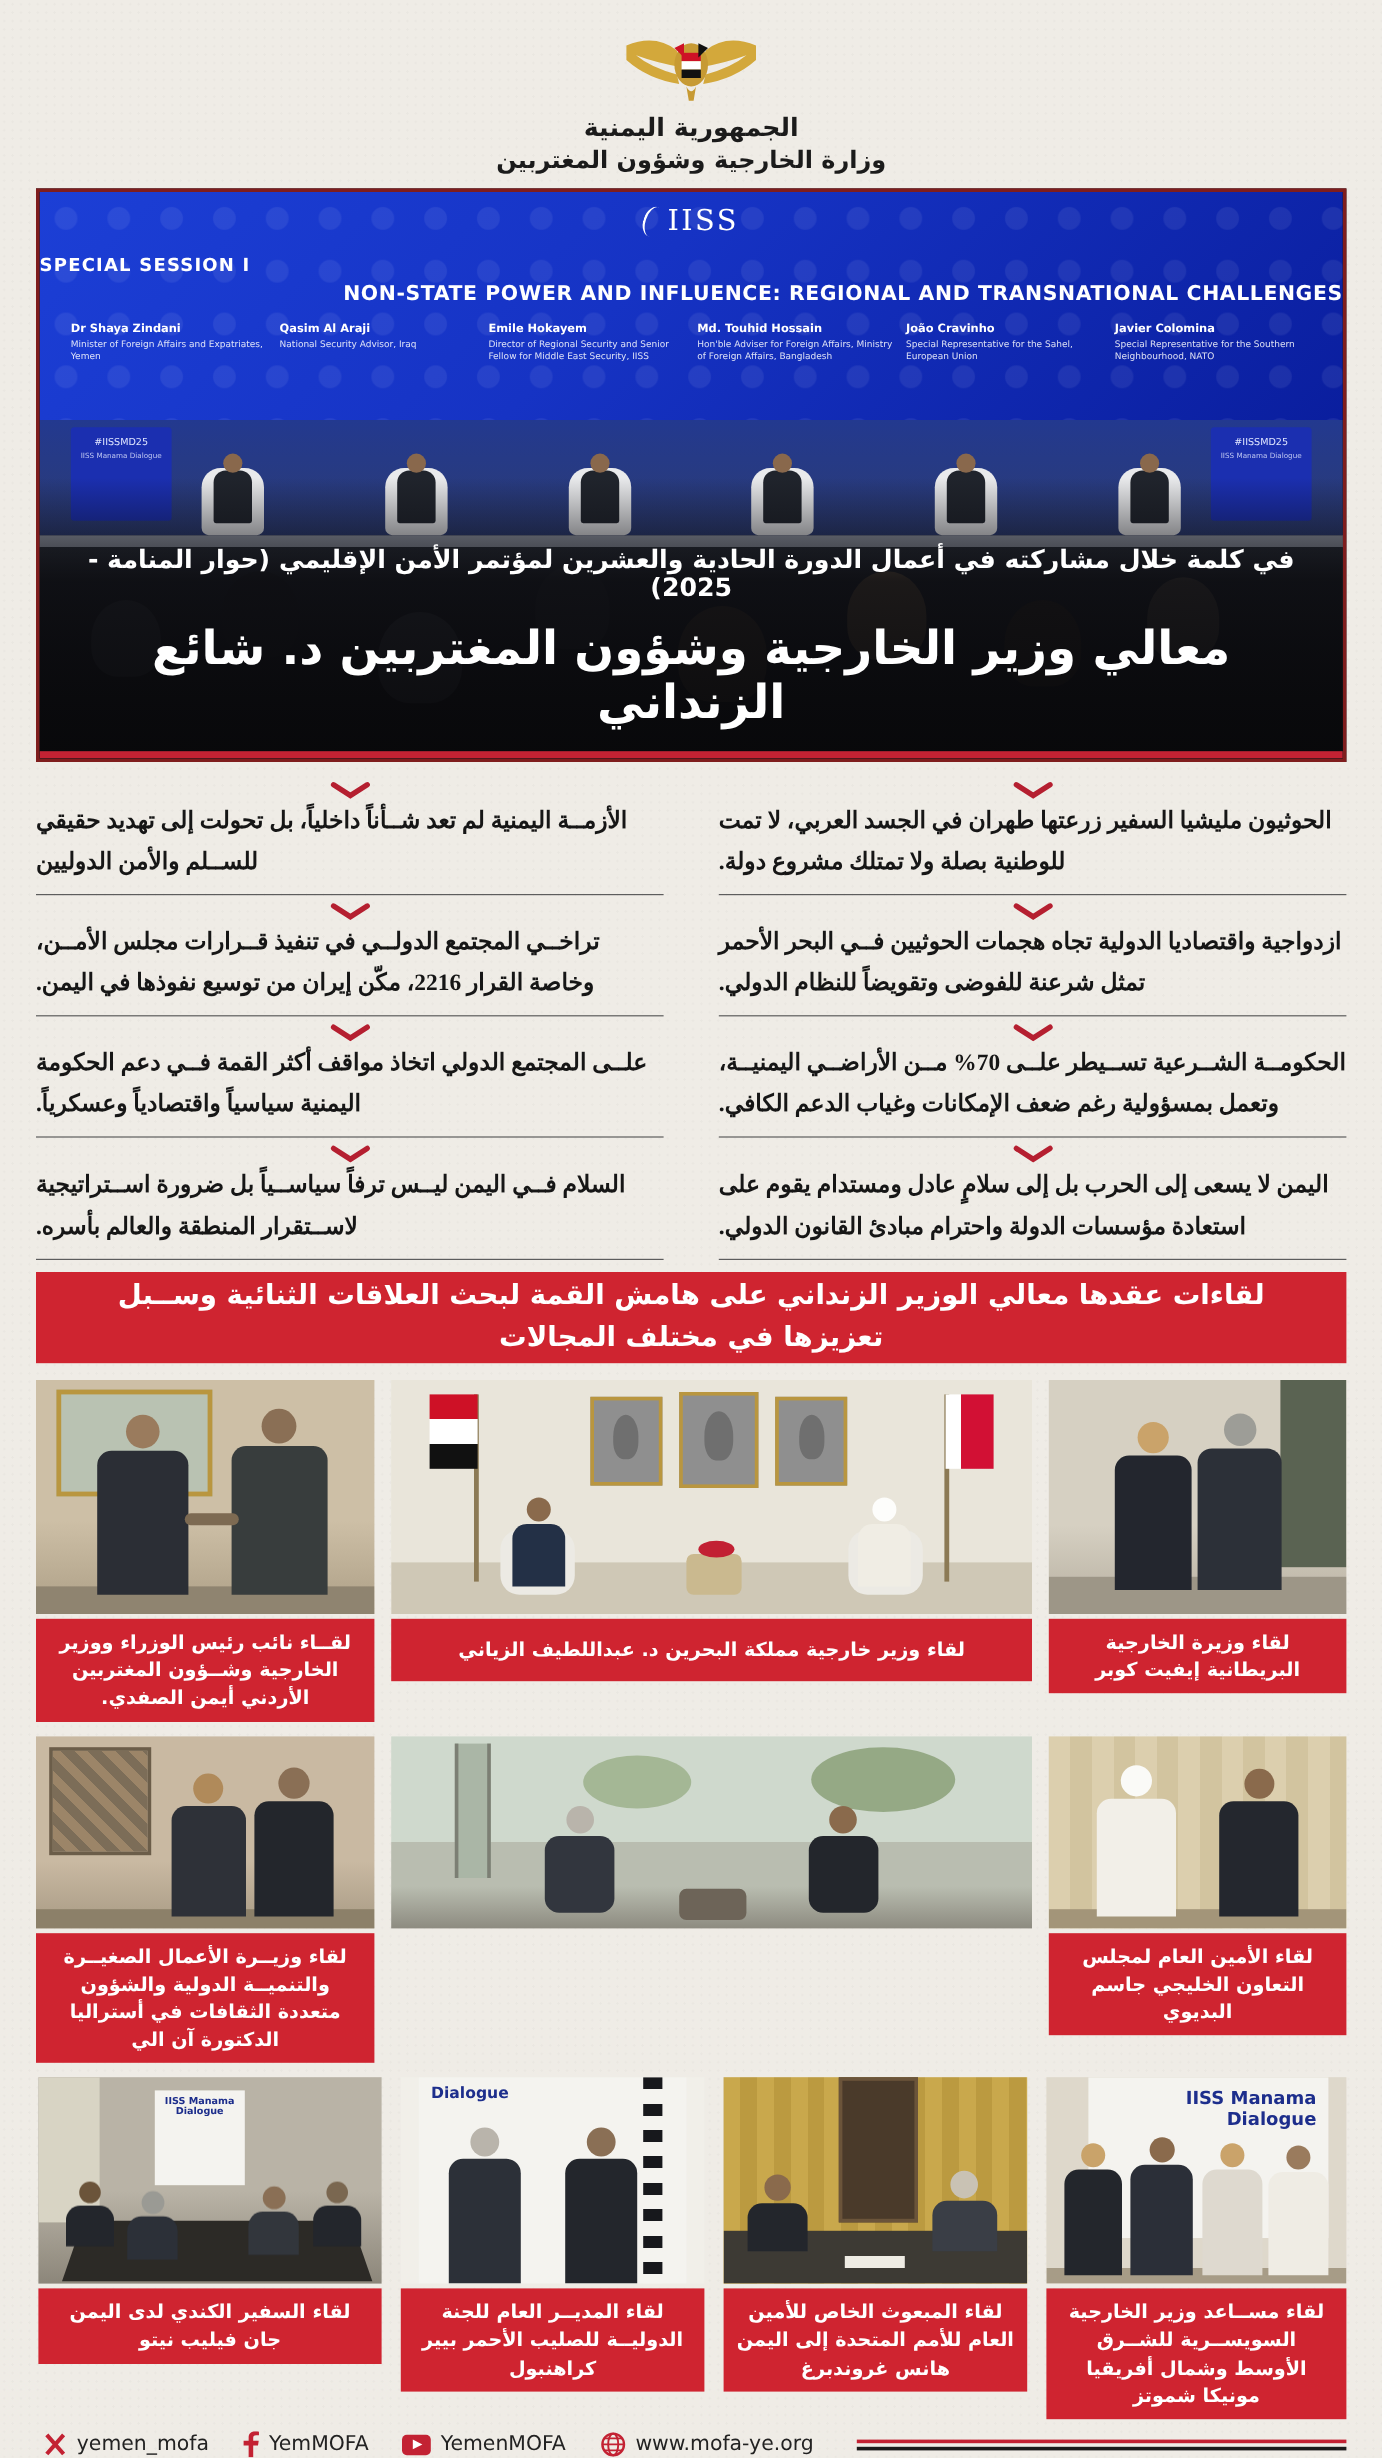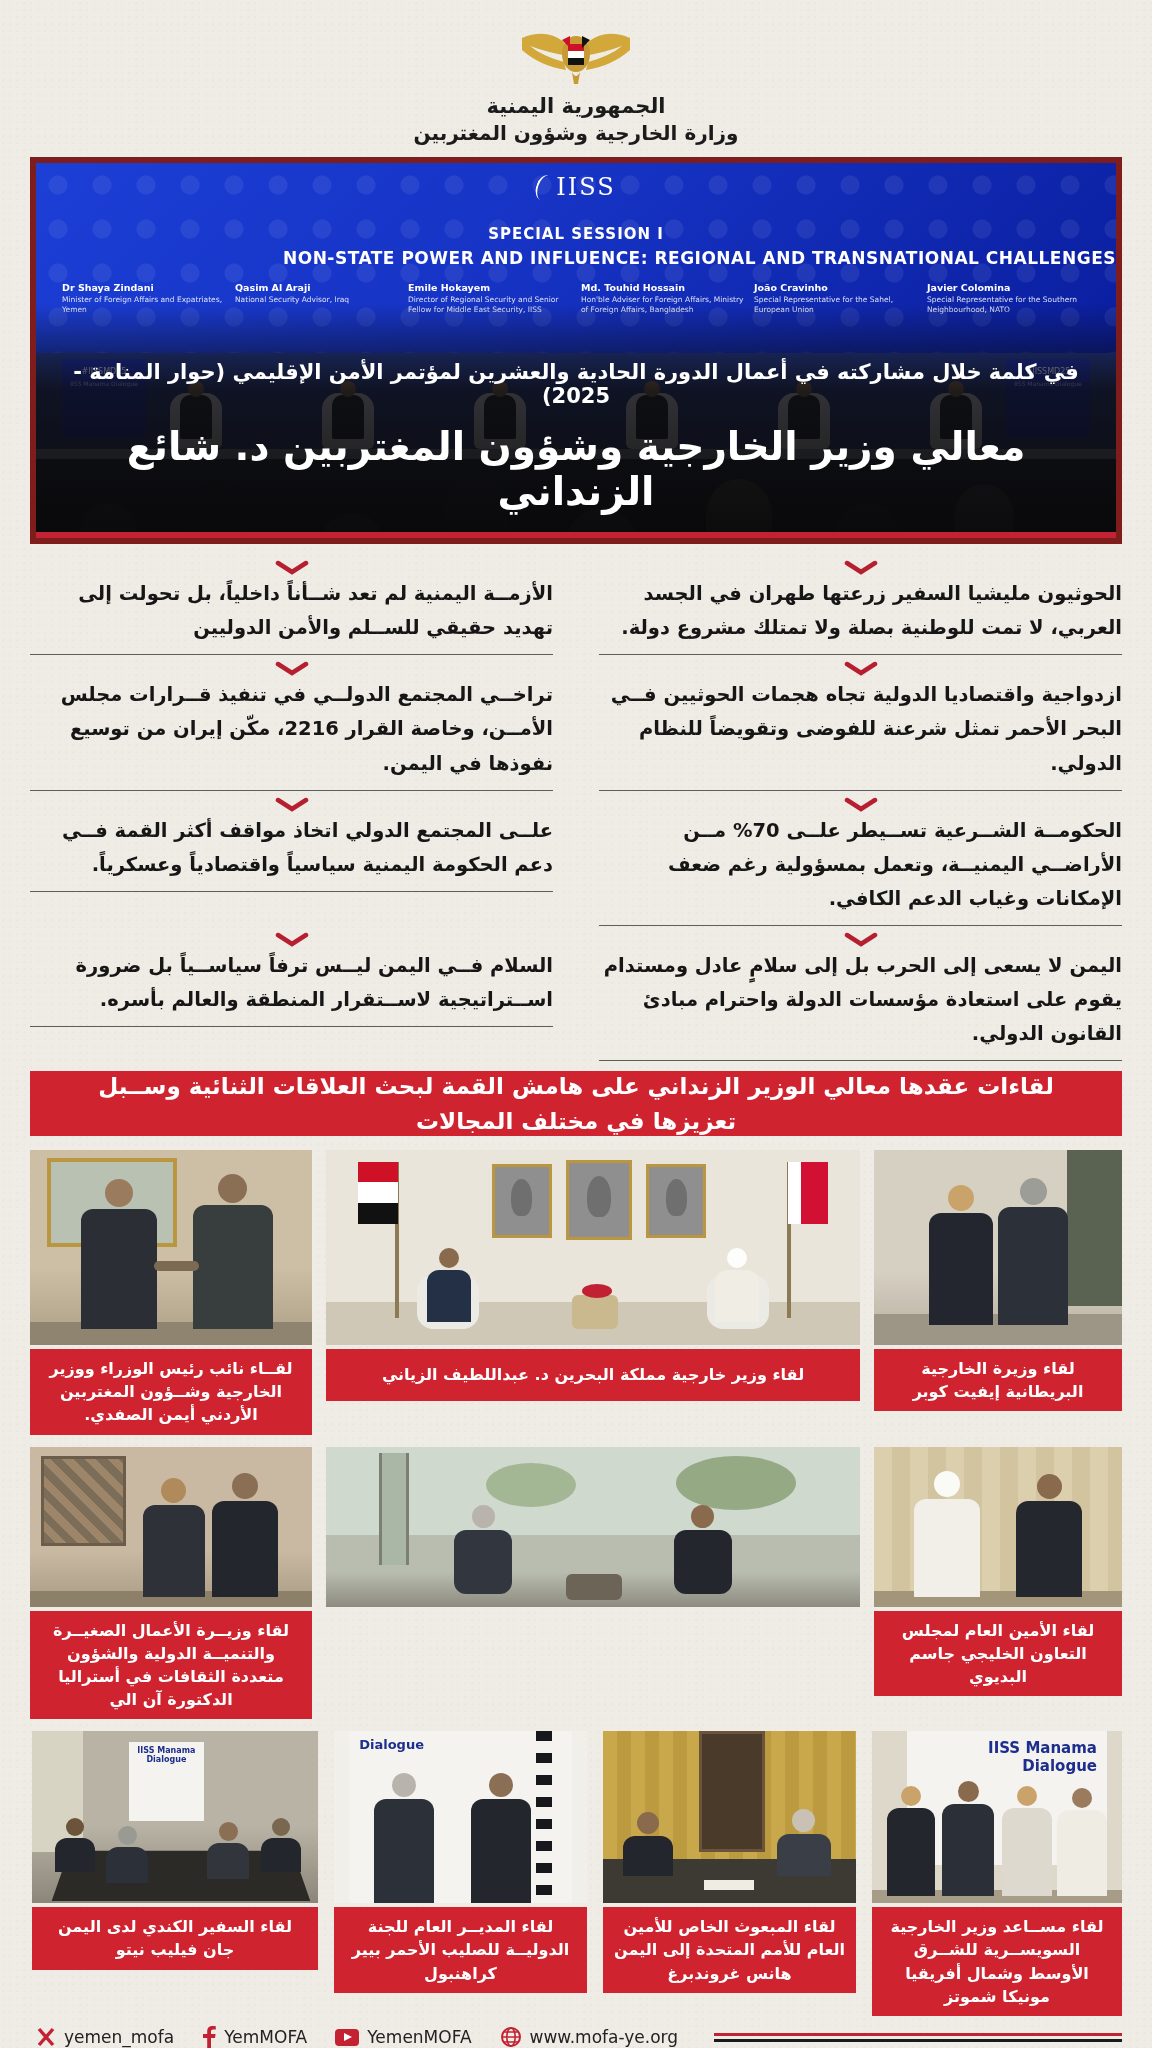--- a/index.html
+++ b/index.html
@@ -19,26 +19,26 @@
     font-family:"DejaVu Sans","Liberation Sans",sans-serif;
     color:var(--ink);
   }
   .page{width:1152px;height:2048px;padding:26px 30px 0;display:flex;flex-direction:column;}
   
   .masthead{text-align:center;line-height:1.2;}
   .emblem{display:block;margin:0 auto 4px;}
   .country{font-size:21px;font-weight:bold;}
   .ministry{font-size:20px;font-weight:bold;margin-top:2px;}
   
-  .card{margin-top:12px;border:6px solid #7f1d1d;height:546px;position:relative;background:#101319;overflow:hidden;}
+  .card{margin-top:12px;border:3px solid #7f1d1d;height:546px;position:relative;background:#101319;overflow:hidden;}
   .screen{position:relative;height:190px;background:linear-gradient(135deg,var(--blue1) 0%,#1633c4 45%,var(--blue2) 100%);direction:ltr;color:#fff;overflow:hidden;}
   .dots{position:absolute;inset:0;background-image:radial-gradient(rgba(255,255,255,.14) 9px,transparent 10px);background-size:44px 44px;opacity:.5;}
   .iiss{position:relative;text-align:center;padding-top:10px;font-size:24px;letter-spacing:2px;font-family:"DejaVu Serif","Liberation Serif",serif;}
   .iiss::before{content:"";display:inline-block;width:16px;height:26px;border-left:2px solid #fff;border-radius:50% 0 0 50%;transform:rotate(18deg);vertical-align:-6px;margin-right:2px;}
-  .session{position:relative;text-align:center;font-size:15px;font-weight:bold;letter-spacing:1px;margin-top:24px;}
+  .session{position:relative;text-align:left;font-size:15px;font-weight:bold;letter-spacing:1px;margin-top:14px;}
   .session-title{position:relative;text-align:right;font-size:17px;font-weight:bold;letter-spacing:.5px;margin-top:5px;}
   .speakers{position:relative;display:flex;gap:10px;padding:14px 26px 0;text-align:left;}
   .speaker{flex:1 1 0;}
   .sp-name{font-size:9.5px;font-weight:bold;}
   .sp-role{font-size:7.5px;opacity:.85;line-height:1.25;margin-top:2px;}
   
   .stage{position:relative;height:96px;background:linear-gradient(180deg,#23398f,#2c3c74);display:flex;align-items:flex-end;justify-content:space-evenly;padding:0 40px;}
   .sidepanel{position:absolute;top:6px;width:84px;height:78px;background:#1b2fb0;border-radius:3px;color:#dfe5ff;font-size:8px;text-align:center;padding-top:8px;direction:ltr;}
   .sidepanel small{display:block;font-size:6px;opacity:.8;margin-top:4px;}
   .panel-l{left:26px;} .panel-r{right:26px;}
@@ -50,21 +50,21 @@
   
   .audience{position:relative;flex:1;height:244px;background:linear-gradient(180deg,#2a2f38,#15171c 60%,#0c0d10);}
   .ahead{position:absolute;border-radius:50% 50% 38% 38%;}
   
   .hero-text{position:absolute;left:0;right:0;bottom:6px;padding:0 22px 18px;background:linear-gradient(180deg,rgba(10,10,14,0) 0%,rgba(10,10,14,.82) 38%,rgba(8,8,10,.95) 100%);text-align:center;color:#fff;}
   .kicker{font-size:21px;font-weight:bold;padding-top:56px;}
   .heroline{font-size:39px;font-weight:bold;margin-top:16px;letter-spacing:-.5px;}
   .card-redbar{position:absolute;left:0;right:0;bottom:0;height:6px;background:var(--red);}
   
   .quotes{margin-top:10px;display:grid;grid-template-columns:1fr 1fr;column-gap:46px;}
-  .quote{padding-top:6px;text-align:right;}
+  .quote{padding-top:6px;text-align:left;font-family:Liberation Serif, serif;}
   .chev{display:block;margin:0 auto 2px;}
   .quote p{font-size:19.5px;font-weight:bold;line-height:1.75;color:#161616;}
   .qline{height:1px;background:#5d5d5d;margin-top:9px;}
   
   .banner{margin-top:10px;background:var(--red2);color:#fff;font-size:23px;font-weight:bold;text-align:center;min-height:58px;display:flex;align-items:center;justify-content:center;padding:8px 30px;line-height:1.5;}
   
   .mrow{display:grid;gap:14px;margin-top:14px;}
   .row13{grid-template-columns:248px 534px 282px;}
   .row3{grid-template-columns:250px 253px 253px 286px;gap:16px;}
   .cell{display:flex;flex-direction:column;}

